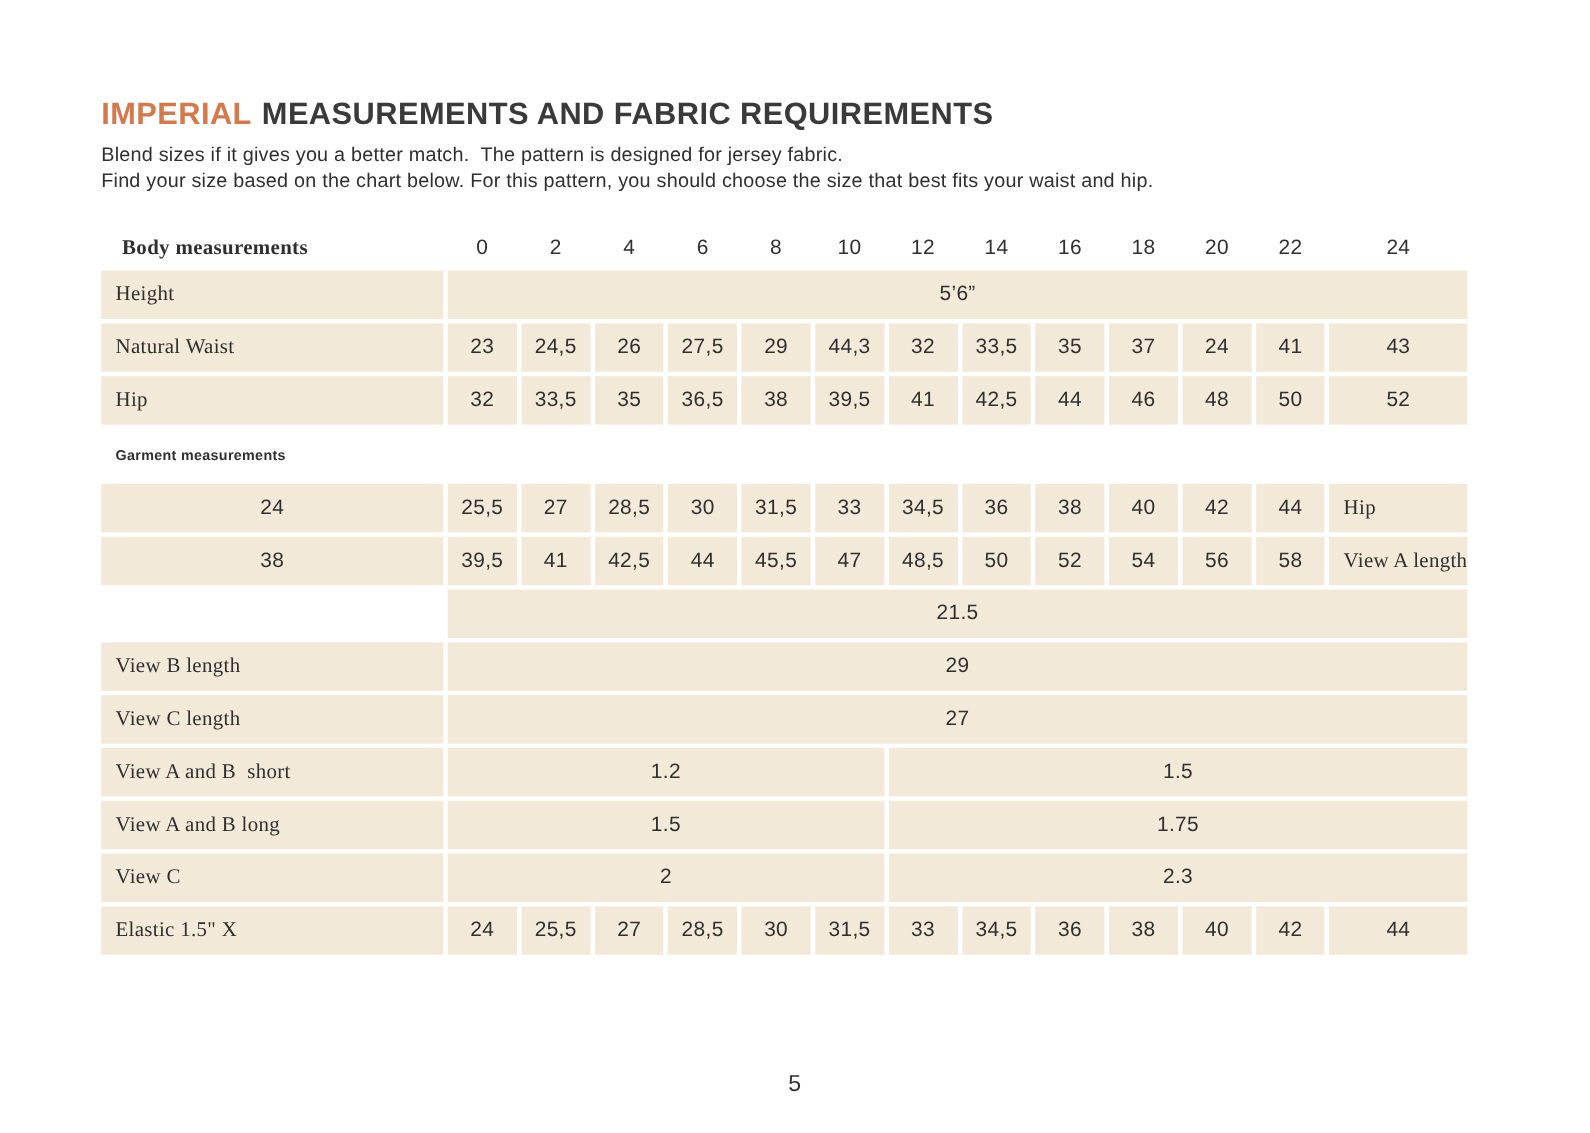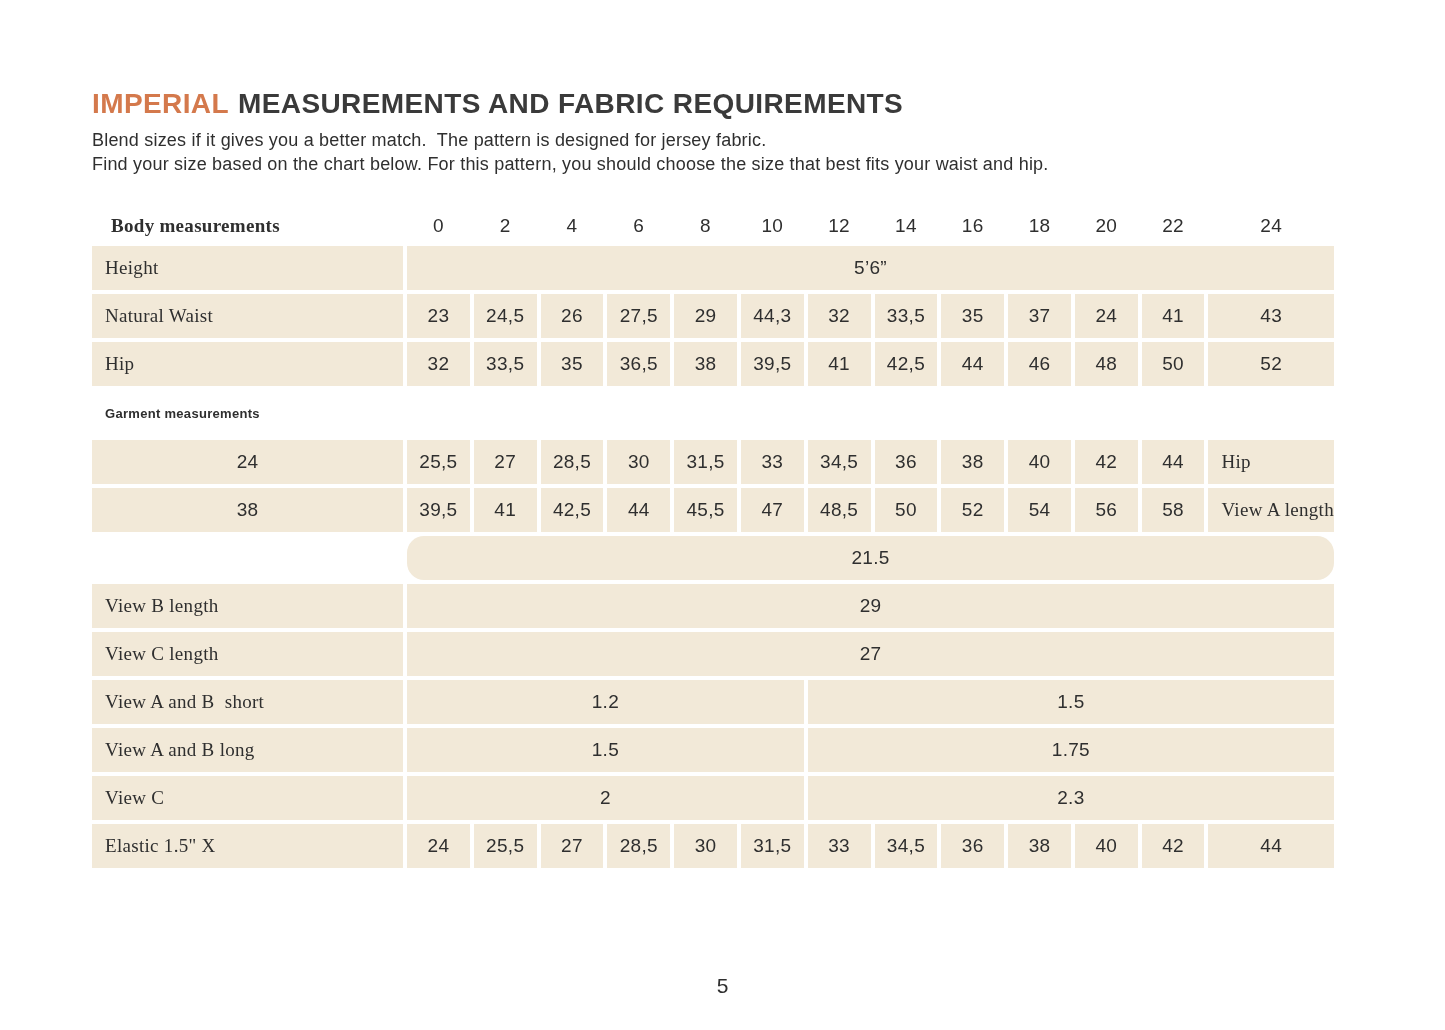--- a/index.html
+++ b/index.html
@@ -124,21 +124,21 @@
       <div class="c val">44</div>
       <div class="c val">45,5</div>
       <div class="c val">47</div>
       <div class="c val">48,5</div>
       <div class="c val">50</div>
       <div class="c val">52</div>
       <div class="c val">54</div>
       <div class="c val">56</div>
       <div class="c val">58</div>
       <div class="c lbl">View A length</div>
-      <div class="c val" style="grid-column: 2 / -1; border-radius: 17px;">21.5</div>
+      <div class="c val" style="grid-column: 2 / -1;">21.5</div>
       <div class="c lbl">View B length</div>
       <div class="c val" style="grid-column: 2 / -1;">29</div>
       <div class="c lbl">View C length</div>
       <div class="c val" style="grid-column: 2 / -1;">27</div>
       <div class="c lbl">View A and B  short</div>
       <div class="c val" style="grid-column: 2 / span 6;">1.2</div>
       <div class="c val" style="grid-column: 8 / span 7;">1.5</div>
       <div class="c lbl">View A and B long</div>
       <div class="c val" style="grid-column: 2 / span 6;">1.5</div>
       <div class="c val" style="grid-column: 8 / span 7;">1.75</div>

